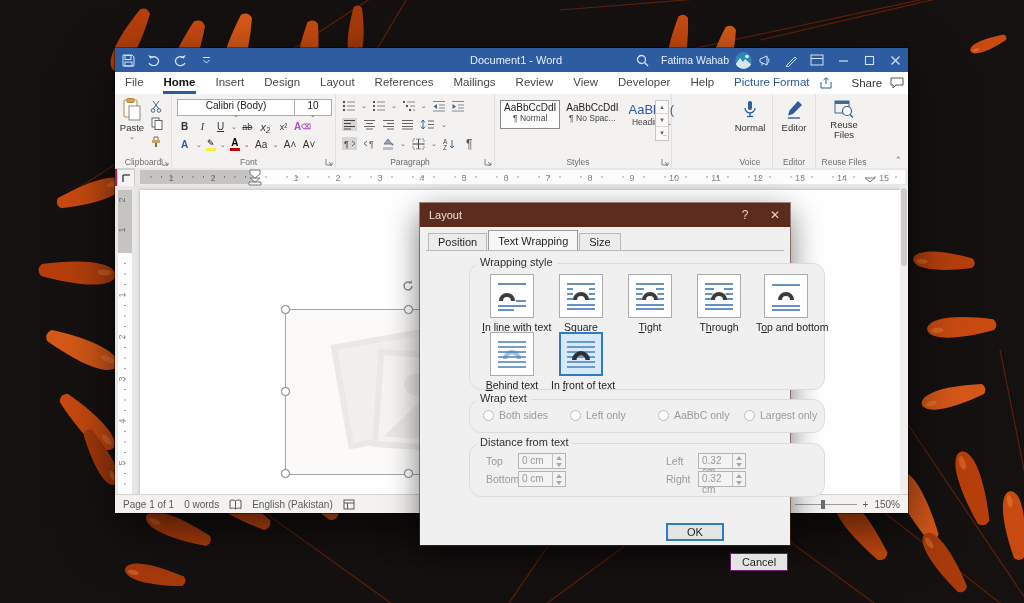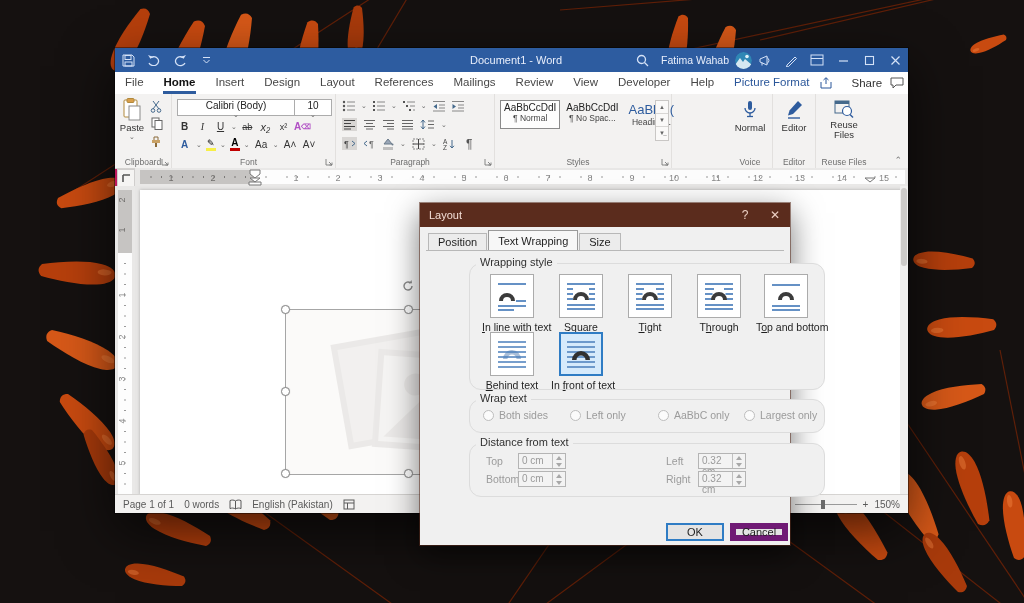--- a/index.html
+++ b/index.html
@@ -76,21 +76,21 @@
   .radio{width:11px;height:11px;border-radius:50%;border:1px solid #bdbdbd;background:#fbfbfb;box-sizing:border-box;}
   .dfield-label{position:absolute;font-size:10.5px;color:#9b9b9b;}
   .spin{position:absolute;width:48px;height:16px;background:#f3f3f3;border:1px solid #b4b4b4;display:flex;box-sizing:border-box;}
   .spin .val{flex:1;font-size:10px;color:#9a9a9a;padding:1px 3px;}
   .spin .updown{width:12px;border-left:1px solid #c0c0c0;display:flex;flex-direction:column;}
   .spin .updown div{flex:1;display:flex;align-items:center;justify-content:center;}
   .tri-up{width:0;height:0;border-left:3px solid transparent;border-right:3px solid transparent;border-bottom:4px solid #a8a8a8;}
   .tri-dn{width:0;height:0;border-left:3px solid transparent;border-right:3px solid transparent;border-top:4px solid #a8a8a8;}
   .dbtn-ok,.dbtn-cancel{position:absolute;top:320px;width:58px;height:18px;font-size:11px;display:flex;align-items:center;justify-content:center;background:#e4e4e4;color:#1f1f1f;box-sizing:border-box;}
   .dbtn-ok{left:246px;border:2px solid #2f7cc4;}
-  .dbtn-cancel{left:310px;border:6px solid #701a75;}
+  .dbtn-cancel{left:310px;border:1px solid #701a75;margin-top:30px;}
 </style>
 </head>
 <body>
 
 <svg id="desktop" viewBox="0 0 1024 603">
     <rect width="1024" height="603" fill="#151110"></rect>
     <line x1="430" y1="-40" x2="150" y2="430" stroke="#5f1f08" stroke-width="1.2"></line>
     <line x1="430" y1="-40" x2="60" y2="200" stroke="#5f1f08" stroke-width="1.2"></line>
     <line x1="1060" y1="-30" x2="560" y2="10" stroke="#5f1f08" stroke-width="1.2"></line>
     <line x1="1060" y1="-30" x2="640" y2="60" stroke="#5f1f08" stroke-width="1.2"></line>

